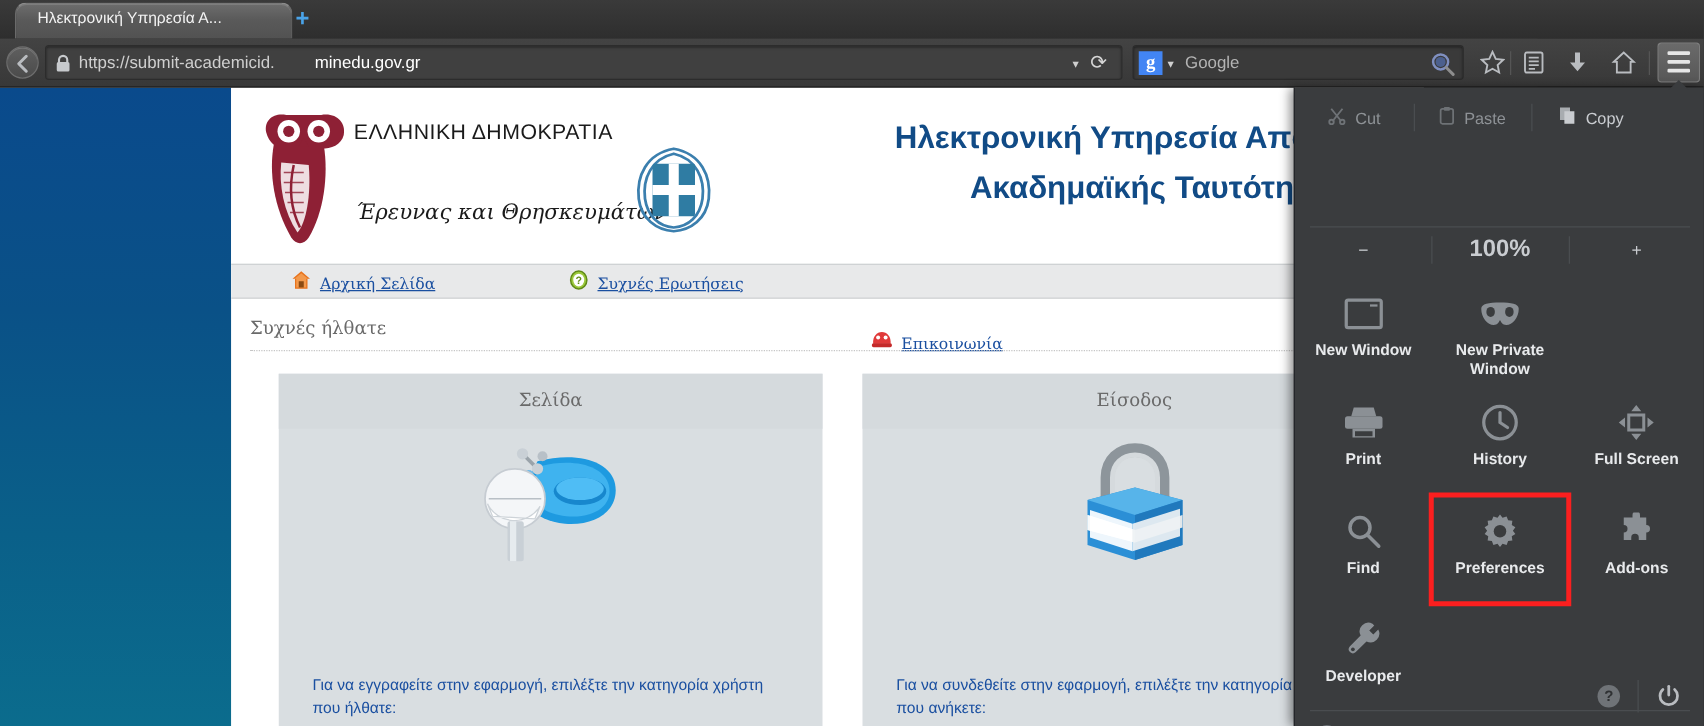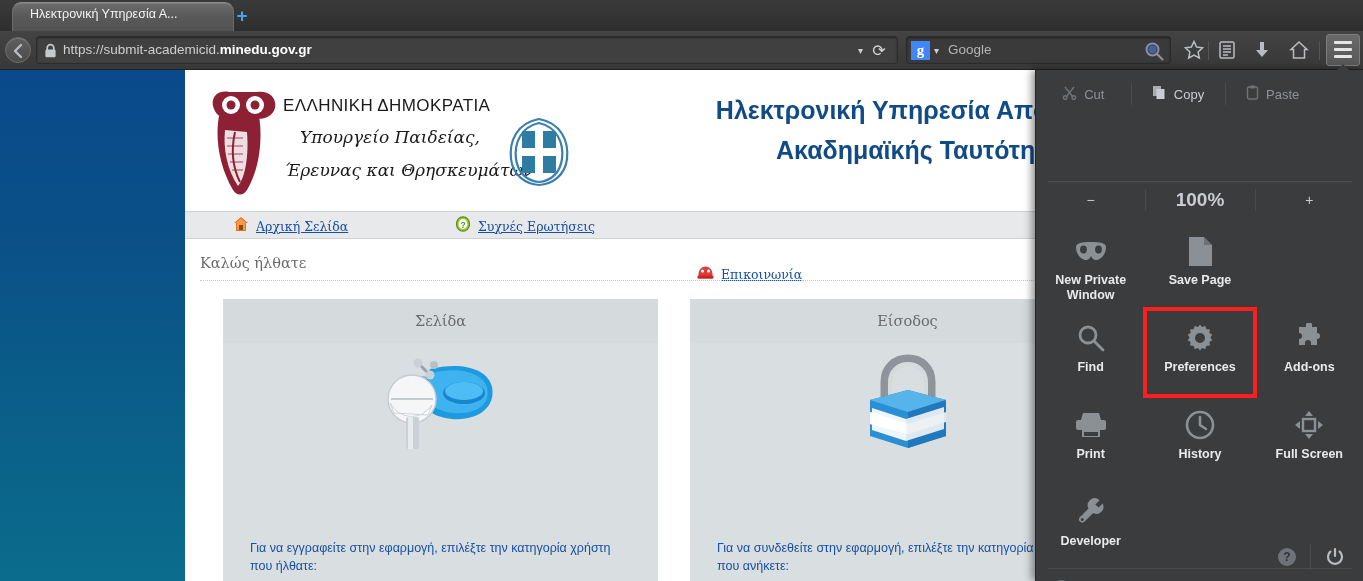--- a/index.html
+++ b/index.html
@@ -59,21 +59,21 @@
     background: #404040;
     border: 1px solid #2c2c2c;
     border-radius: 3px;
     box-shadow: inset 0 1px 2px rgba(0,0,0,.45);
   }
   #lock-icon { position: absolute; left: 7px; top: 6px; }
   #urltext {
     position: absolute; left: 26px; top: 5px;
     font-size: 13.5px; color: #cfcfcf; white-space: nowrap;
   }
-  #urltext b { color: #ffffff; font-weight: bold; }
+  #urltext b { color: #ffffff; font-weight: normal; margin-left: 32px; }
   #url-dropmarker {
     position: absolute; right: 34px; top: 8px;
     color: #cfcfcf; font-size: 10px;
   }
   #reloadbtn {
     position: absolute; right: 8px; top: 4px; width: 20px; height: 20px;
     color: #d5d5d5; font-size: 16px; text-align: center; line-height: 20px;
   }
 
   #searchbar {
@@ -331,21 +331,20 @@
               </g>
               <path d="M38 24 l-4 7 h8 z" fill="#8e2035"></path>
               <path d="M20 44 C18 62 22 84 33 100 C40 92 44 70 42 46 Z" fill="#ffffff" opacity=".85"></path>
               <path d="M30 46 C26 64 28 82 35 96" stroke="#8e2035" stroke-width="2" fill="none"></path>
               <g stroke="#8e2035" stroke-width="1.2" fill="none" opacity=".8">
                 <path d="M22 52 h16 M22 60 h16 M23 68 h15 M25 76 h13 M27 84 h11"></path>
               </g>
             </svg>
           </div>
           <div id="logo-line1">ΕΛΛΗΝΙΚΗ ΔΗΜΟΚΡΑΤΙΑ</div>
-          <div id="logo-line2">Υπουργείο Παιδείας,</div>
           <div id="logo-line3">Έρευνας και Θρησκευμάτων</div>
           <div id="emblem">
             <svg width="68" height="72" viewBox="0 0 68 72">
               <g stroke="#3b7fae" stroke-width="2.2" fill="none">
                 <path d="M34 4 C12 8 4 26 6 44 C8 60 20 69 34 70 C48 69 60 60 62 44 C64 26 56 8 34 4 Z"></path>
                 <path d="M34 8 C16 12 9 28 11 44 C13 58 22 66 34 67 C46 66 55 58 57 44 C59 28 52 12 34 8 Z"></path>
               </g>
               <rect x="17" y="16" width="34" height="42" rx="2" fill="#2f7ca3"></rect>
               <rect x="30" y="16" width="8" height="42" fill="#ffffff"></rect>
               <rect x="17" y="33" width="34" height="8" fill="#ffffff"></rect>
@@ -394,21 +393,21 @@
               <path d="M1.5 11 C1 5 4.5 1.5 8.5 1.5 C12.5 1.5 16 5 15.5 11 Z" fill="#e03a3a"></path>
               <rect x="0.5" y="10.5" width="16" height="3.2" rx="1.3" fill="#c42a2a"></rect>
               <circle cx="5.5" cy="6" r="1.6" fill="#fff"></circle>
               <circle cx="11.5" cy="6" r="1.6" fill="#fff"></circle>
             </svg>
           </span>
           <span class="lbl">Επικοινωνία</span>
         </a>
       </div>
 
-      <div id="welcome">Καλώς ήλθατε</div>
+      <div id="welcome">Συχνές ήλθατε</div>
       <div id="welcome-rule"></div>
 
       <div class="card" id="card-reg">
         <div class="card-head">Σελίδα</div>
         <div class="card-art">
           <svg width="118" height="98" viewBox="0 0 118 98">
             <path d="M48 14 C80 6 106 14 110 32 C114 52 96 66 70 64 C48 62 36 50 38 34 Z" fill="#1e9ae0"></path>
             <path d="M50 18 C78 11 101 18 105 33 C109 49 94 60 71 58 C52 56 41 46 43 33 Z" fill="#3fb3ef"></path>
             <ellipse cx="82" cy="38" rx="21" ry="11" fill="#1787cd"></ellipse>
             <ellipse cx="82" cy="36" rx="19" ry="9" fill="#4fbdf5"></ellipse>
@@ -464,98 +463,68 @@
           <svg width="15" height="15" viewBox="0 0 15 15">
             <g stroke="#6e7276" stroke-width="1.5" fill="none">
               <path d="M3 2 L11 12 M12 2 L4 12"></path>
               <circle cx="3.2" cy="12.6" r="1.8"></circle>
               <circle cx="11.8" cy="12.6" r="1.8"></circle>
             </g>
           </svg>
         </span>
         <span>Cut</span>
       </div>
+      <div class="edit-item">
+        <span>
+          <svg width="13" height="15" viewBox="0 0 13 15">
+            <rect x="1.5" y="2" width="10" height="12" rx="1.5" fill="none" stroke="#6e7276" stroke-width="1.4"></rect>
+            <rect x="4" y="0.5" width="5" height="3" rx="1" fill="#6e7276"></rect>
+          </svg>
+        </span>
+        <span>Paste</span>
+      </div>
       <div class="edit-item enabled">
         <span>
           <svg width="15" height="15" viewBox="0 0 15 15">
             <rect x="1" y="1" width="8" height="10" fill="#a8acb0"></rect>
             <rect x="4.5" y="4" width="8" height="10" fill="#c9ccd0"></rect>
           </svg>
         </span>
         <span>Copy</span>
       </div>
-      <div class="edit-item">
-        <span>
-          <svg width="13" height="15" viewBox="0 0 13 15">
-            <rect x="1.5" y="2" width="10" height="12" rx="1.5" fill="none" stroke="#6e7276" stroke-width="1.4"></rect>
-            <rect x="4" y="0.5" width="5" height="3" rx="1" fill="#6e7276"></rect>
-          </svg>
-        </span>
-        <span>Paste</span>
-      </div>
     </div>
 
     <div class="panel-divider" id="div-1"></div>
 
     <div id="zoom-row">
       <div class="zoom-cell">−</div>
       <div class="zoom-cell level">100%</div>
       <div class="zoom-cell">+</div>
     </div>
 
     <div id="grid">
       <div class="grid-row">
         <div class="grid-cell">
           <span class="gi">
+            <svg width="32" height="28" viewBox="0 0 32 28">
+              <rect x="2" y="3" width="28" height="22" rx="1.5" fill="none" stroke="#8b9095" stroke-width="2.6"></rect>
+              <rect x="21" y="6.5" width="6" height="1.8" fill="#8b9095"></rect>
+            </svg>
+          </span>
+          <span class="gl">New Window</span>
+        </div>
+        <div class="grid-cell">
+          <span class="gi">
             <svg width="34" height="20" viewBox="0 0 34 20">
               <path d="M2 6 C2 2 8 1 17 1 C26 1 32 2 32 6 C32 13 27 19 22 19 C19 19 17.8 16.5 17 15 C16.2 16.5 15 19 12 19 C7 19 2 13 2 6 Z" fill="#8b9095"></path>
               <ellipse cx="9.5" cy="8.5" rx="3.4" ry="4" fill="#3a3c3e"></ellipse>
               <ellipse cx="24.5" cy="8.5" rx="3.4" ry="4" fill="#3a3c3e"></ellipse>
             </svg>
           </span>
           <span class="gl">New Private Window</span>
-        </div>
-        <div class="grid-cell">
-          <span class="gi">
-            <svg width="26" height="31" viewBox="0 0 26 31">
-              <path d="M2 1 h15 l8 8 v21 h-23 Z" fill="#8b9095"></path>
-              <path d="M17 1 v8 h8 Z" fill="#3a3c3e"></path>
-              <path d="M17 1 l8 8 h-8 Z" fill="#6d7277"></path>
-            </svg>
-          </span>
-          <span class="gl">Save Page</span>
-        </div>
-      </div>
-
-      <div class="grid-row">
-        <div class="grid-cell">
-          <span class="gi">
-            <svg width="28" height="28" viewBox="0 0 28 28">
-              <circle cx="11" cy="11" r="8" fill="none" stroke="#8b9095" stroke-width="2.8"></circle>
-              <path d="M17 17 L26 26" stroke="#8b9095" stroke-width="2.8" stroke-linecap="round"></path>
-            </svg>
-          </span>
-          <span class="gl">Find</span>
-        </div>
-        <div class="grid-cell highlight">
-          <span class="gi">
-            <svg width="30" height="30" viewBox="0 0 30 30">
-              <path d="M15 1.5 l2 2.6 3.3-1 1.2 3.1 3.4 .4 -.5 3.4 2.9 1.8 -2 2.7 2 2.7 -2.9 1.8 .5 3.4 -3.4 .4 -1.2 3.1 -3.3-1 -2 2.6 -2-2.6 -3.3 1 -1.2-3.1 -3.4-.4 .5-3.4 -2.9-1.8 2-2.7 -2-2.7 2.9-1.8 -.5-3.4 3.4-.4 1.2-3.1 3.3 1 Z" fill="#8b9095"></path>
-              <circle cx="15" cy="15" r="5" fill="#3a3c3e"></circle>
-            </svg>
-          </span>
-          <span class="gl">Preferences</span>
-        </div>
-        <div class="grid-cell">
-          <span class="gi">
-            <svg width="30" height="30" viewBox="0 0 30 30">
-              <path d="M12 2 a3 3 0 0 1 6 0 v2 h5 v6 a3 3 0 0 1 0 6 v6 h-6 v-2 a3 3 0 0 0-6 0 v2 H5 v-6 a3 3 0 0 0 0-6 V4 h7 Z" fill="#8b9095"></path>
-            </svg>
-          </span>
-          <span class="gl">Add-ons</span>
         </div>
       </div>
 
       <div class="grid-row">
         <div class="grid-cell">
           <span class="gi">
             <svg width="32" height="26" viewBox="0 0 32 26">
               <path d="M8 1 h16 l2 7 h-20 Z" fill="#8b9095"></path>
               <rect x="1" y="8" width="30" height="10" rx="2" fill="#8b9095"></rect>
               <rect x="7" y="18" width="18" height="7" fill="#8b9095"></rect>
@@ -574,20 +543,49 @@
           <span class="gl">History</span>
         </div>
         <div class="grid-cell">
           <span class="gi">
             <svg width="30" height="30" viewBox="0 0 30 30">
               <rect x="9" y="9" width="12" height="12" fill="none" stroke="#8b9095" stroke-width="2.4"></rect>
               <path d="M15 1 l4 5 h-8 Z M15 29 l4 -5 h-8 Z M1 15 l5 -4 v8 Z M29 15 l-5 -4 v8 Z" fill="#8b9095"></path>
             </svg>
           </span>
           <span class="gl">Full Screen</span>
+        </div>
+      </div>
+
+      <div class="grid-row">
+        <div class="grid-cell">
+          <span class="gi">
+            <svg width="28" height="28" viewBox="0 0 28 28">
+              <circle cx="11" cy="11" r="8" fill="none" stroke="#8b9095" stroke-width="2.8"></circle>
+              <path d="M17 17 L26 26" stroke="#8b9095" stroke-width="2.8" stroke-linecap="round"></path>
+            </svg>
+          </span>
+          <span class="gl">Find</span>
+        </div>
+        <div class="grid-cell highlight">
+          <span class="gi">
+            <svg width="30" height="30" viewBox="0 0 30 30">
+              <path d="M15 1.5 l2 2.6 3.3-1 1.2 3.1 3.4 .4 -.5 3.4 2.9 1.8 -2 2.7 2 2.7 -2.9 1.8 .5 3.4 -3.4 .4 -1.2 3.1 -3.3-1 -2 2.6 -2-2.6 -3.3 1 -1.2-3.1 -3.4-.4 .5-3.4 -2.9-1.8 2-2.7 -2-2.7 2.9-1.8 -.5-3.4 3.4-.4 1.2-3.1 3.3 1 Z" fill="#8b9095"></path>
+              <circle cx="15" cy="15" r="5" fill="#3a3c3e"></circle>
+            </svg>
+          </span>
+          <span class="gl">Preferences</span>
+        </div>
+        <div class="grid-cell">
+          <span class="gi">
+            <svg width="30" height="30" viewBox="0 0 30 30">
+              <path d="M12 2 a3 3 0 0 1 6 0 v2 h5 v6 a3 3 0 0 1 0 6 v6 h-6 v-2 a3 3 0 0 0-6 0 v2 H5 v-6 a3 3 0 0 0 0-6 V4 h7 Z" fill="#8b9095"></path>
+            </svg>
+          </span>
+          <span class="gl">Add-ons</span>
         </div>
       </div>
 
       <div class="grid-row">
         <div class="grid-cell">
           <span class="gi">
             <svg width="28" height="30" viewBox="0 0 28 30">
               <path d="M21 2 a7 7 0 0 0 -9.5 9.4 L3 20 a3.2 3.2 0 1 0 4.6 4.6 l8.6-8.5 A7 7 0 0 0 25.6 6.6 l-4 4 -3.2-3.2 4-4 Z" fill="#8b9095"></path>
               <circle cx="5.3" cy="22.4" r="1.5" fill="#3a3c3e"></circle>
             </svg>

